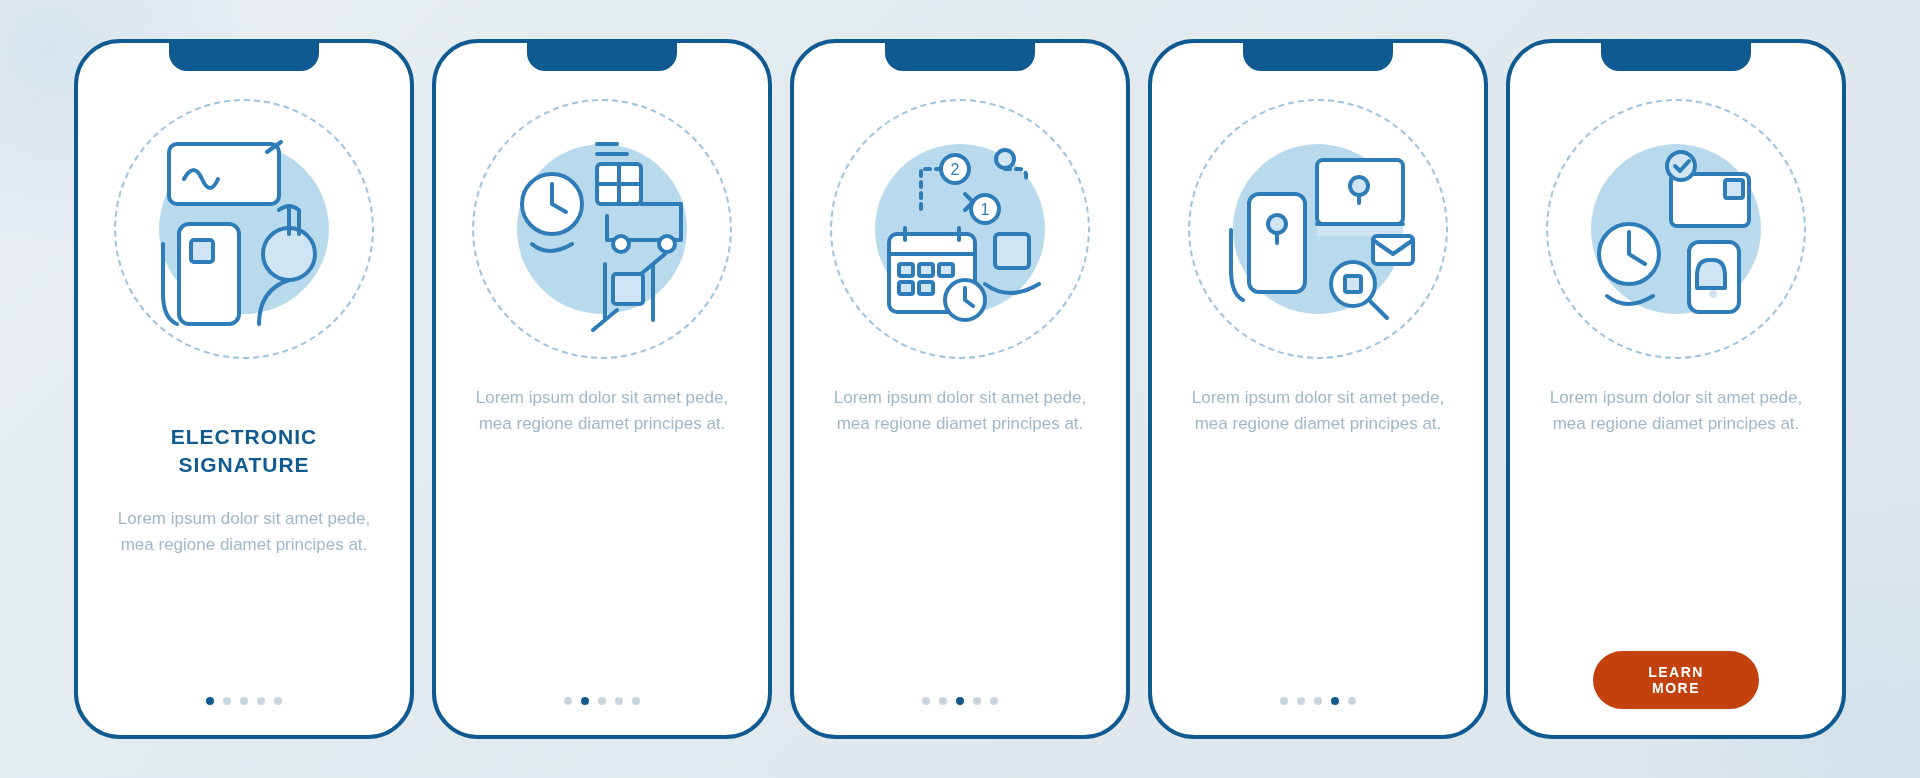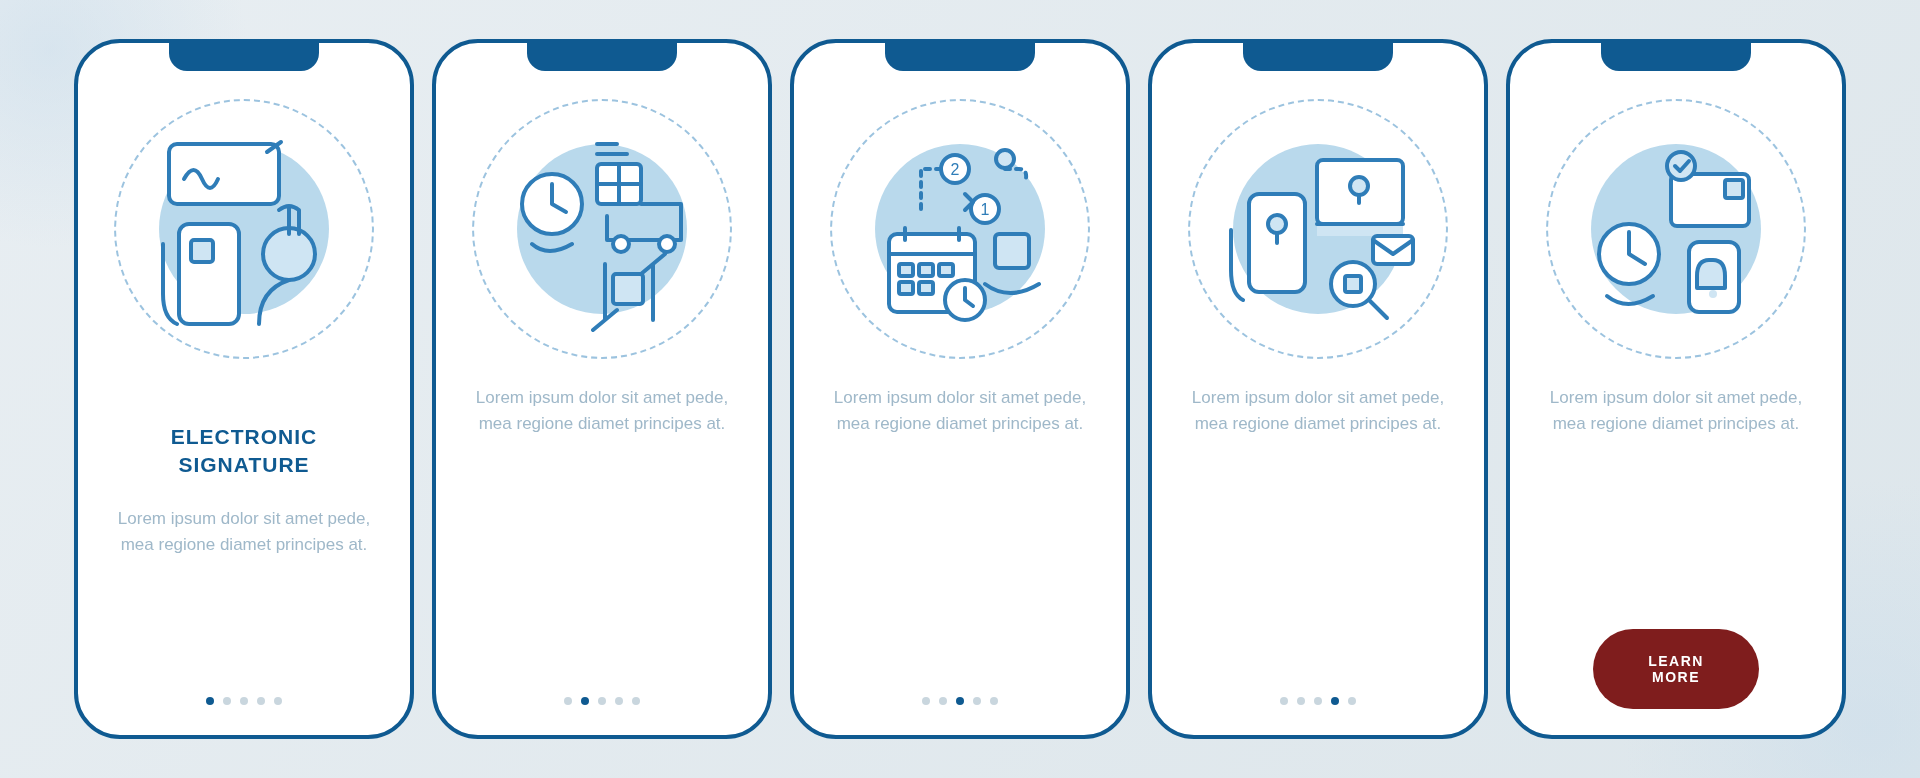--- a/index.html
+++ b/index.html
@@ -102,25 +102,25 @@
     height: 8px;
     border-radius: 50%;
     background: #c9d6de;
   }
   .dot.active { background: #0f5a91; }
   .cta {
     position: absolute;
     bottom: 26px;
     left: 50%;
     transform: translateX(-50%);
-    background: #7f1d1d;
+    background: #c2410c;
     color: #ffffff;
     border: none;
     border-radius: 999px;
-    padding: 24px 46px;
+    padding: 13px 46px;
     font-size: 14px;
     font-weight: 600;
     letter-spacing: 1.5px;
     cursor: pointer;
   }
 </style>
 </head>
 <body>
 
 <div class="bg-blob bg-blob-1"></div>

